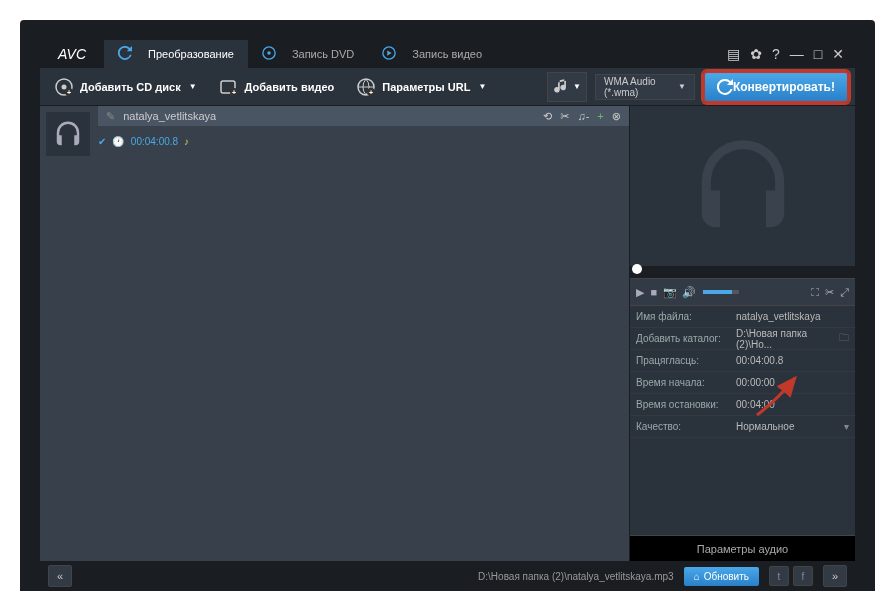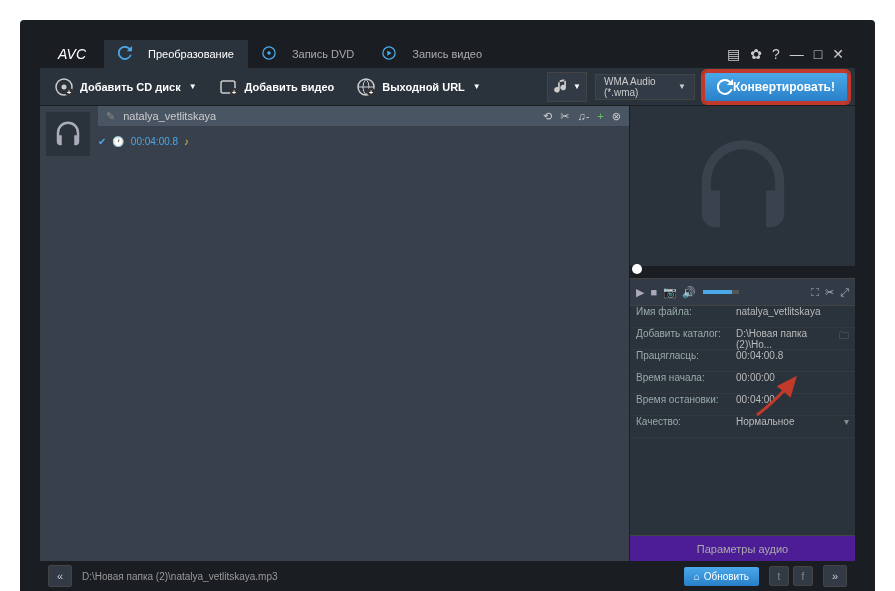--- a/index.html
+++ b/index.html
@@ -31,29 +31,29 @@
 .file-info .meta { display: flex; gap: 6px; align-items: center; }
 .right-panel { width: 225px; background: #2a323c; display: flex; flex-direction: column; }
 .preview { height: 160px; display: flex; align-items: center; justify-content: center; color: #3a424d; }
 .scrubber { height: 12px; background: #1a1e23; position: relative; }
 .scrubber .knob { position: absolute; left: 2px; top: -2px; width: 10px; height: 10px; background: #fff; border-radius: 50%; }
 .player-controls { height: 28px; background: #323a45; display: flex; align-items: center; gap: 6px; padding: 0 6px; border-top: 1px solid #444; border-bottom: 1px solid #444; }
 .pc-btn { color: #aab; font-size: 11px; cursor: pointer; }
 .vol-bar { width: 36px; height: 4px; background: linear-gradient(to right, #4aa8e8 80%, #555 80%); }
 .settings-header { height: 22px; background: #2a323c; color: #aaa; font-size: 11px; display: flex; align-items: center; justify-content: center; border-bottom: 1px solid #444; }
 .settings-table { flex: 1; }
-.settings-row { display: flex; height: 22px; padding: 0 6px; border-bottom: 1px solid #333842; color: #9aa; font-size: 10px; }
+.settings-row { display: flex; height: 22px; align-items: center; padding: 0 6px; border-bottom: 1px solid #333842; color: #9aa; font-size: 10px; }
 .settings-row .label { width: 100px; }
 .settings-row .value { flex: 1; color: #bbb; }
 .settings-row .fld-icon { color: #888; cursor: pointer; }
 .arrow-overlay { position: absolute; pointer-events: none; }
-.audio-params { height: 26px; background: #4c1d95; color: #aaa; font-size: 11px; display: flex; align-items: center; justify-content: center; border-top: 1px solid #444; cursor: pointer; }
+.audio-params { height: 26px; background: #000000; color: #aaa; font-size: 11px; display: flex; align-items: center; justify-content: center; border-top: 1px solid #444; cursor: pointer; }
 .status-bar { height: 30px; background: #1a1e23; display: flex; align-items: center; padding: 0 8px; gap: 10px; }
 .sb-btn { width: 24px; height: 22px; background: #323a45; border: 1px solid #444; display: flex; align-items: center; justify-content: center; color: #ccc; font-size: 11px; cursor: pointer; border-radius: 2px; }
-.sb-path { color: #999; font-size: 10px; flex: 1; }
+.sb-path { color: #999; font-size: 10px; flex: 1; text-align: right; }
 .sb-update { background: linear-gradient(#4aa8e8, #2980c9); color: #fff; font-size: 10px; padding: 4px 10px; border-radius: 2px; cursor: pointer; display: flex; align-items: center; gap: 4px; }
 .sb-social { display: flex; gap: 4px; }
 .sb-social span { width: 20px; height: 20px; background: #323a45; border: 1px solid #444; display: flex; align-items: center; justify-content: center; color: #888; font-size: 10px; cursor: pointer; border-radius: 2px; }
 svg { display: block; }
 </style>
 </head>
 <body>
 
 <div class="window">
 <div class="app-frame">
@@ -121,21 +121,21 @@
   </div>
   <div class="tool-btn">
     <span class="tool-icon">
             <svg width="20" height="20" viewBox="0 0 20 20">
               <circle cx="10" cy="10" r="8" fill="none" stroke="#ccc" stroke-width="1.5"></circle>
               <path d="M2 10h16M10 2a12 12 0 0 1 0 16M10 2a12 12 0 0 0 0 16" fill="none" stroke="#ccc"></path>
               <circle cx="15" cy="15" r="4" fill="#333"></circle>
               <text x="15" y="18" font-size="7" fill="#fff" text-anchor="middle">+</text>
             </svg>
           </span>
-    <span>Выходной URL</span>
+    <span>Параметры URL</span>
     <span class="chevron">▼</span>
   </div>
   <div class="format-select">
     <div class="music-btn">
       <svg width="18" height="18" viewBox="0 0 16 16">
               <path fill="#ccc" d="M6 2v8.5a2.5 2.5 0 1 1-1.5-2.3V4l7-1.5v6a2.5 2.5 0 1 1-1.5-2.3V1z"></path>
             </svg>
       <span style="font-size:8px;margin-left:2px">▼</span>
     </div>
     <div class="format-dd">

